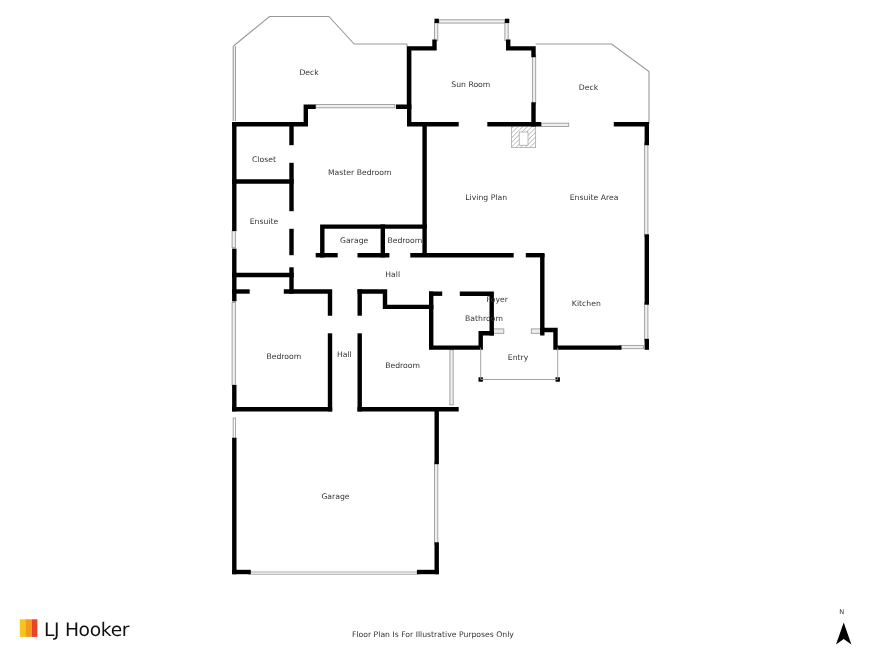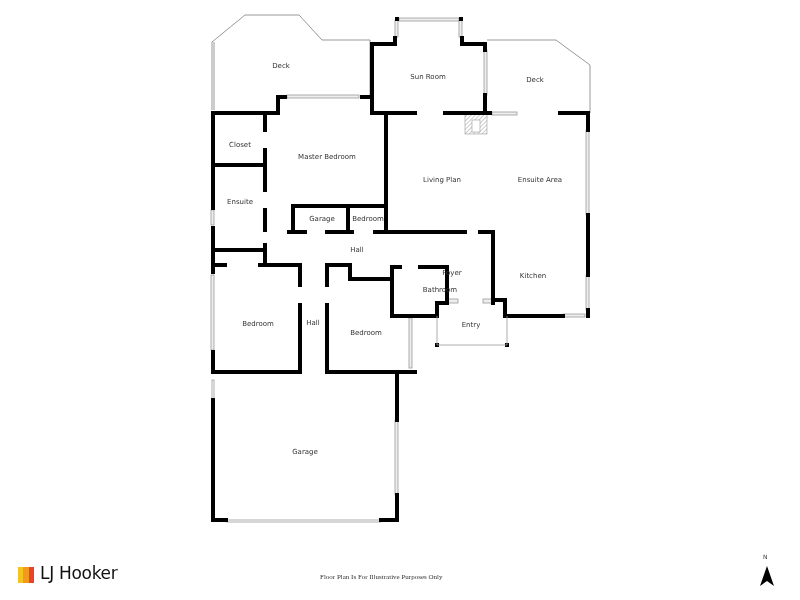--- a/index.html
+++ b/index.html
@@ -1,23 +1,23 @@
 <!DOCTYPE html>
 <html><head>
 <meta charset="utf-8">
 <style>
   html, body { margin: 0; padding: 0; background: #ffffff; }
   body { width: 800px; height: 600px; position: relative; overflow: hidden; font-family: "DejaVu Sans", sans-serif; }
   #plan { position: absolute; left: 0; top: 0; width: 800px; height: 600px; }
   .room-label { position: absolute; font-size: 7px; color: #333; transform: translate(-50%, -50%); white-space: nowrap; font-family: "DejaVu Sans", sans-serif; }
-  .logo { position: absolute; left: 18px; top: 563px; display: flex; align-items: flex-end; }
+  .logo { position: absolute; left: 18px; top: 563px; display: flex; align-items: flex-start; }
   .logo-mark { display: flex; width: 16px; height: 16px; margin-right: 6px; }
   .logo-mark span { flex: 1; height: 16px; }
   .logo-text { font-family: "DejaVu Sans", sans-serif; font-size: 17px; color: #111; letter-spacing: -0.3px; }
-  .disclaimer { position: absolute; left: 320px; top: 573px; font-size: 7px; color: #333; font-family: Liberation Serif, serif; }
+  .disclaimer { position: absolute; left: 320px; top: 573px; font-size: 7px; color: #333; }
   .north { position: absolute; left: 757px; top: 553px; width: 22px; height: 38px; }
   .north-label { position: absolute; left: 6px; top: 0; font-size: 6px; color: #333; }
 </style>
 </head>
 <body>
 
 <svg id="plan" viewBox="0 0 800 600" xmlns="http://www.w3.org/2000/svg">
 
   <g fill="none" stroke="#999" stroke-width="1">
     <polyline points="212,42 245,15 299,15 322,40 370,40"></polyline>

